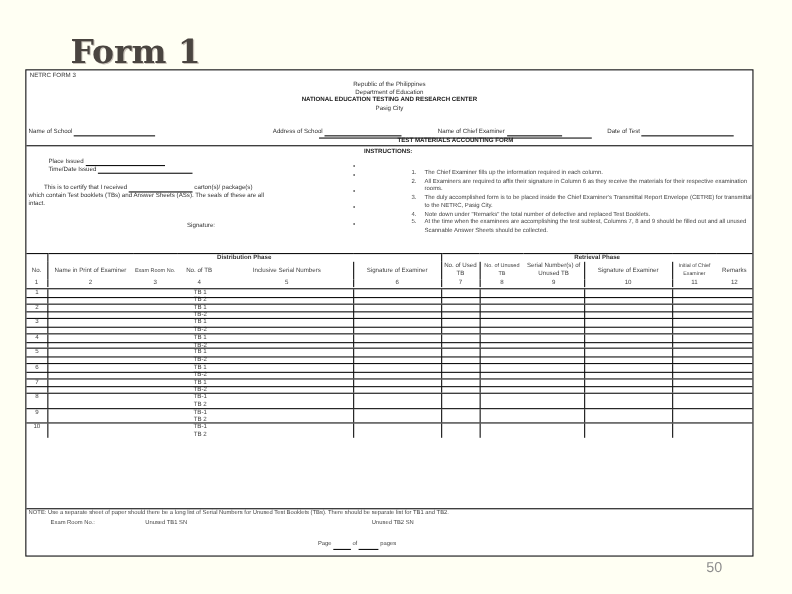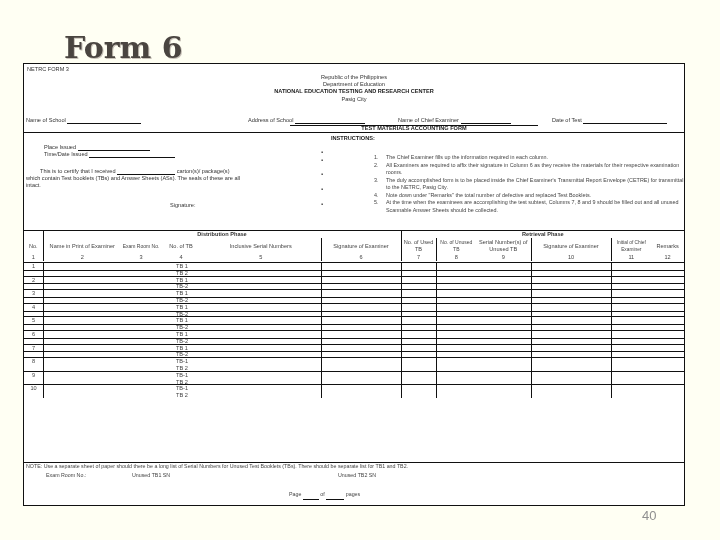--- a/index.html
+++ b/index.html
@@ -36,21 +36,21 @@
   }
   table.grid td { padding:0; text-align:center; line-height:7.2px; height:7.2px; }
   .bt { border-top:1px solid #111; }
   .bl { border-left:1px solid #111; }
   .footer { position:absolute; left:0; top:398px; width:100%; font-size:5.3px; color:#444; line-height:9px; }
   .page-num { position:absolute; left:642px; top:508px; font-size:13px; color:#8f8f8f; font-family:"Liberation Sans", sans-serif; }
 </style>
 </head>
 <body>
 
-<div class="slide-title">Form 6</div>
+<div class="slide-title">Form 1</div>
 
 <div class="form">
   <div class="abs bold" style="left:3px;top:2px;font-weight:normal;color:#333;">NETRC FORM 3</div>
 
   <div class="hdr-center">
     <div>Republic of the Philippines</div>
     <div>Department of Education</div>
     <div class="bold">NATIONAL EDUCATION TESTING AND RESEARCH CENTER</div>
     <div>Pasig City</div>
   </div>
@@ -305,13 +305,13 @@
     <div class="abs" style="left:265px;top:28px;">
       <span>Page</span>
       <span class="uline" style="width:16px;">&nbsp;</span>
       <span>of</span>
       <span class="uline" style="width:18px;">&nbsp;</span>
       <span>pages</span>
     </div>
   </div>
 </div>
 
-<div class="page-num">40</div>
+<div class="page-num">50</div>
 
 </body></html>

